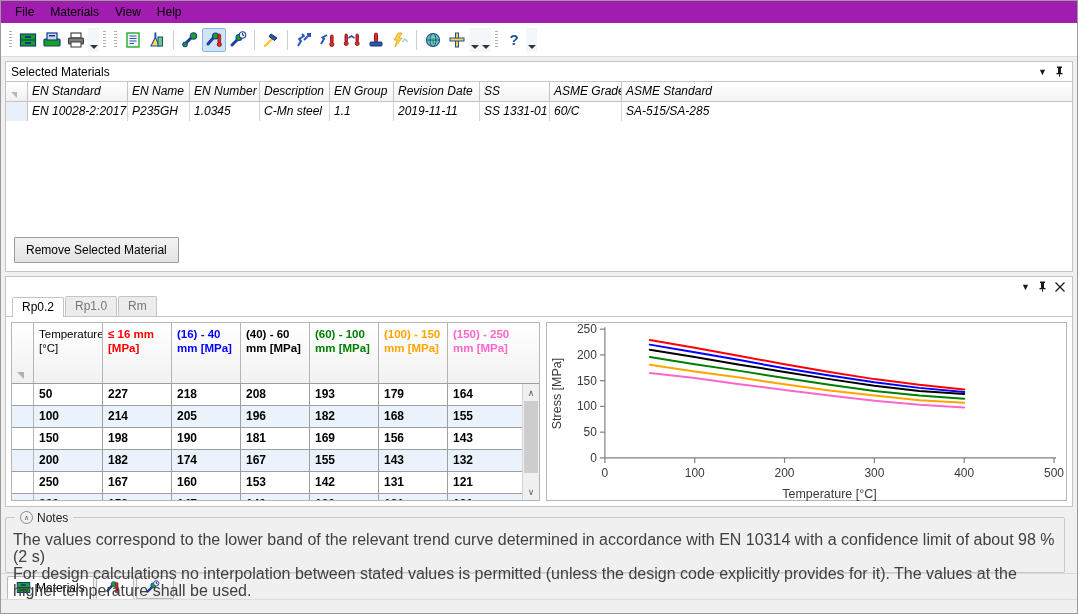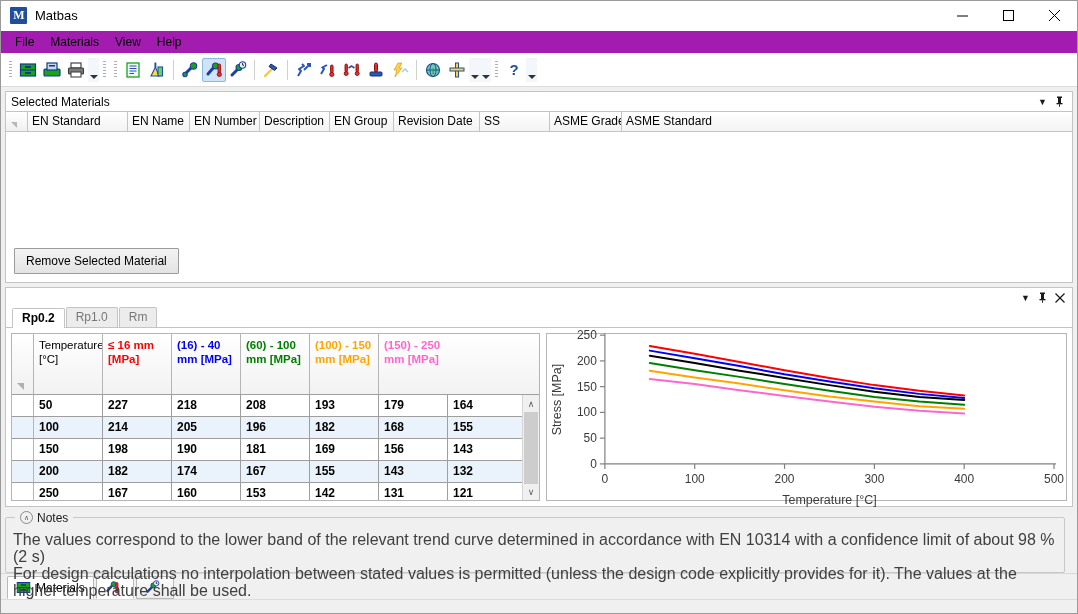--- a/index.html
+++ b/index.html
@@ -100,21 +100,21 @@
     justify-content: center;
   }
   .dock-tools { margin-left: auto; display: flex; align-items: center; padding-right: 4px; }
   .dock-tool {
     width: 17px; height: 16px; display: flex; align-items: center; justify-content: center;
     color: #1a1a1a;
   }
 
   
   .grid { border-top: 1px solid #c4c4c4; background: #fff; }
-  .grid-row { display: flex; }
+  .grid-row { display: flex; font-style: italic; }
   .grid-head {
     background: linear-gradient(to bottom, #ffffff 0%, #f3f3f3 100%);
     border-bottom: 1px solid #c4c4c4;
   }
   .gh {
     height: 19px; line-height: 19px;
     border-right: 1px solid #c4c4c4;
     padding: 0 4px; font-size: 12px; color: #000;
     overflow: hidden; white-space: nowrap;
   }
@@ -154,21 +154,21 @@
     padding-left: 6px; background: #ffffff;
     border-bottom: 1px solid #c4c4c4;
     flex: 0 0 21px;
   }
   .tab {
     height: 20px; line-height: 19px; padding: 0 9px;
     font-size: 12px; border: 1px solid #c4c4c4; border-bottom: none;
     background: #ececec; color: #777; margin-right: 1px;
     border-radius: 2px 2px 0 0;
   }
-  .tab.active { background: #ffffff; color: #000; position: relative; top: 1px; font-weight: bold; }
+  .tab.active { background: #ffffff; color: #000; position: relative; top: 1px; }
 
   .content { flex: 1 1 auto; display: flex; min-height: 0; padding: 5px; gap: 6px; }
 
   
   .datagrid {
     width: 529px; flex: 0 0 529px;
     border: 1px solid #b5b5b5; background: #fff;
     display: flex; flex-direction: column; overflow: hidden;
   }
   .dg-head { display: flex; border-bottom: 1px solid #a0a0a0; flex: 0 0 61px;
@@ -252,41 +252,20 @@
   .btab.active { background: #ffffff; border-bottom-color: #ffffff; }
   .statusbar { flex: 0 0 14px; background: #f0f0f0; border-top: 1px solid #dcdcdc; }
 
   .ic { display: block; }
 </style>
 </head>
 <body>
 
 <div class="window">
 
-  <div class="titlebar">
-    <div class="app-logo"></div>
-    <span class="app-title">Matbas</span>
-    <div class="title-spacer"></div>
-    <div class="win-btn">
-      <svg width="11" height="11" viewBox="0 0 11 11">
-          <line x1="0" y1="6" x2="11" y2="6" stroke="#000" stroke-width="1"></line>
-        </svg>
-    </div>
-    <div class="win-btn">
-      <svg width="11" height="11" viewBox="0 0 11 11">
-          <rect x="0.5" y="0.5" width="10" height="10" fill="none" stroke="#000" stroke-width="1"></rect>
-        </svg>
-    </div>
-    <div class="win-btn close">
-      <svg width="11" height="11" viewBox="0 0 11 11">
-          <line x1="0" y1="0" x2="11" y2="11" stroke="currentColor" stroke-width="1"></line>
-          <line x1="11" y1="0" x2="0" y2="11" stroke="currentColor" stroke-width="1"></line>
-        </svg>
-    </div>
-  </div>
 
   <div class="menubar">
     <div class="menu-item">File</div>
     <div class="menu-item">Materials</div>
     <div class="menu-item">View</div>
     <div class="menu-item">Help</div>
   </div>
 
   <div class="toolbar">
     <div class="grip"></div>
@@ -455,20 +434,32 @@
         <div class="gh" style="flex:0 0 62px">EN Name</div>
         <div class="gh" style="flex:0 0 70px">EN Number</div>
         <div class="gh" style="flex:0 0 70px">Description</div>
         <div class="gh" style="flex:0 0 64px">EN Group</div>
         <div class="gh" style="flex:0 0 86px">Revision Date</div>
         <div class="gh" style="flex:0 0 70px">SS</div>
         <div class="gh" style="flex:0 0 72px">ASME Grade</div>
         <div class="gh" style="flex:1 1 auto;border-right:none">ASME Standard</div>
       </div>
 
+      <div class="grid-row">
+        <div class="rowsel data"></div>
+        <div class="gc" style="flex:0 0 100px">EN 10028-2:2017</div>
+        <div class="gc" style="flex:0 0 62px">P235GH</div>
+        <div class="gc" style="flex:0 0 70px">1.0345</div>
+        <div class="gc" style="flex:0 0 70px">C-Mn steel</div>
+        <div class="gc" style="flex:0 0 64px">1.1</div>
+        <div class="gc" style="flex:0 0 86px">2019-11-11</div>
+        <div class="gc" style="flex:0 0 70px">SS 1331-01</div>
+        <div class="gc" style="flex:0 0 72px">60/C</div>
+        <div class="gc" style="flex:1 1 auto;border-right:none">SA-515/SA-285</div>
+      </div>
 
       <div class="grid-body-fill"></div>
     </div>
 
     <div class="btnrow">
       <button class="btn">Remove Selected Material</button>
     </div>
   </div>
 
   <div class="lowerpanel">
@@ -499,20 +490,21 @@
     </div>
 
     <div class="content">
 
       <div class="datagrid">
         <div class="dg-head">
           <div class="dg-corner"></div>
           <div class="dg-th temp" style="color:#000">Temperature [°C]</div>
           <div class="dg-th" style="color:#ff0000">≤ 16 mm [MPa]</div>
           <div class="dg-th" style="color:#0000ff">(16) - 40 mm [MPa]</div>
+          <div class="dg-th" style="color:#000000">(40) - 60 mm [MPa]</div>
           <div class="dg-th" style="color:#008000">(60) - 100 mm [MPa]</div>
           <div class="dg-th" style="color:#ffa500">(100) - 150 mm [MPa]</div>
           <div class="dg-th" style="color:#ff66cc;border-right:none">(150) - 250 mm [MPa]</div>
         </div>
 
         <div class="dg-body">
           <div class="dg-rows">
             <div class="dg-row">
               <div class="dg-rowsel"></div>
               <div class="dg-td">50</div>

